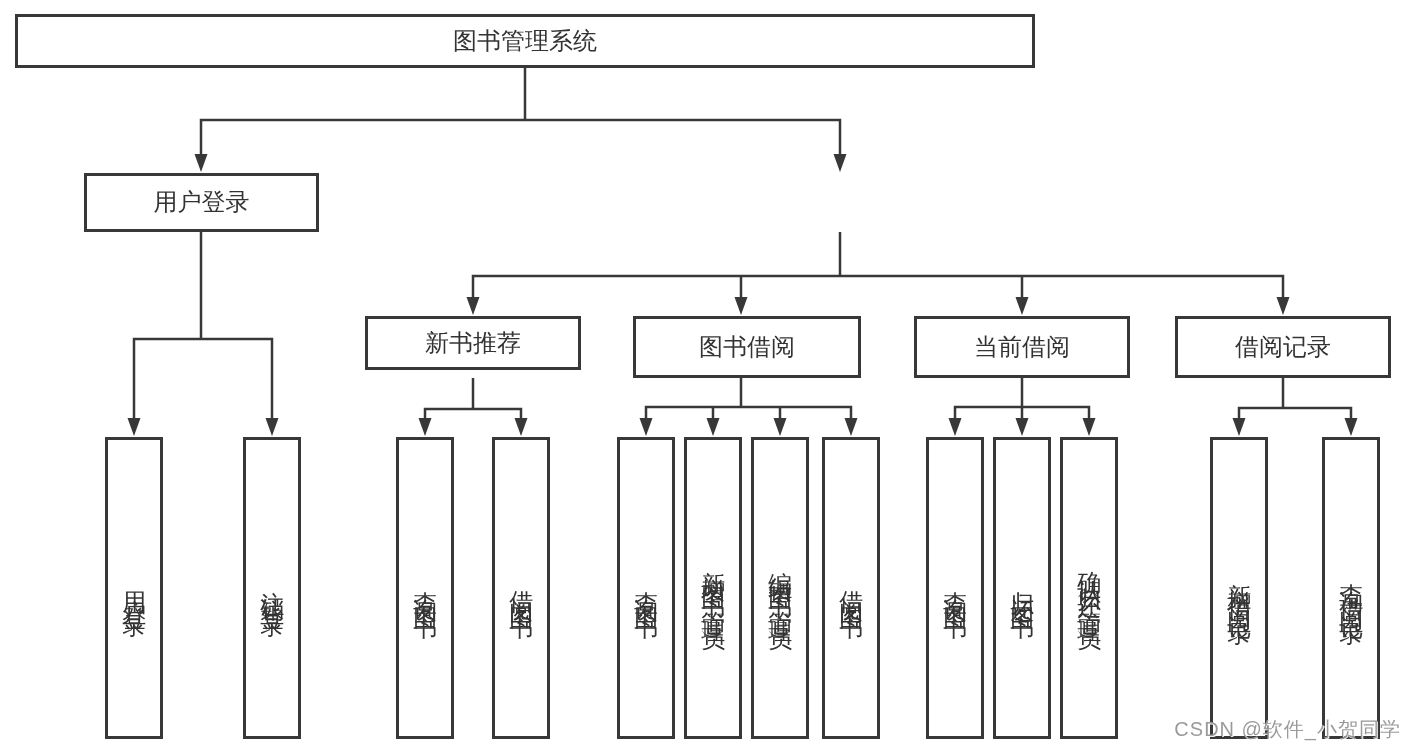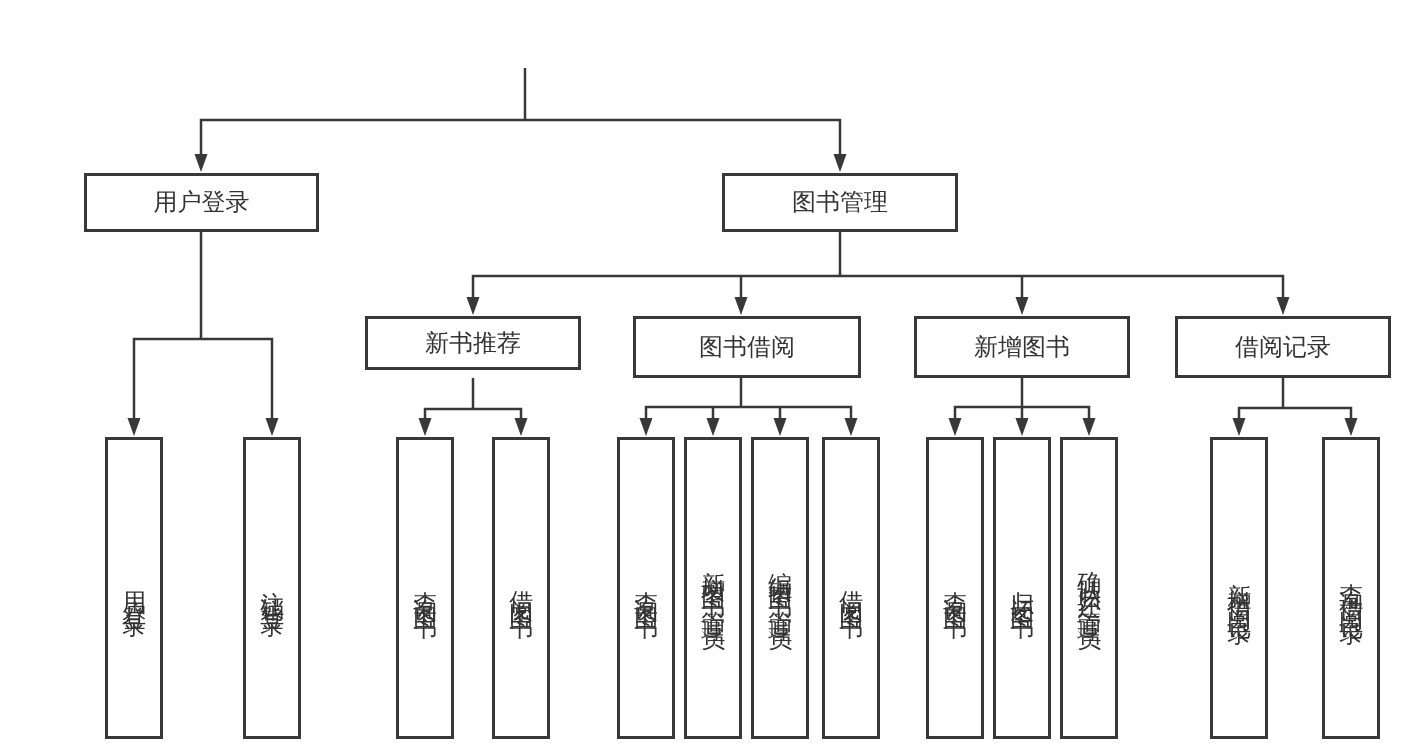--- a/index.html
+++ b/index.html
@@ -74,41 +74,42 @@
       <polygon points="773.5,418 786.5,418 780,436"></polygon>
       <polygon points="844.5,418 857.5,418 851,436"></polygon>
       <polygon points="948.5,418 961.5,418 955,436"></polygon>
       <polygon points="1015.5,418 1028.5,418 1022,436"></polygon>
       <polygon points="1082.5,418 1095.5,418 1089,436"></polygon>
       <polygon points="1232.5,418 1245.5,418 1239,436"></polygon>
       <polygon points="1344.5,418 1357.5,418 1351,436"></polygon>
     </g>
   </svg>
 
+  <div class="box" style="left:15px; top:14px; width:1020px; height:54px;">图书管理系统</div>
 
   <div class="box" style="left:84px; top:173px; width:235px; height:59px;">用户登录</div>
-  <div class="box" style="left:722px; top:173px; width:236px; height:59px;">图书管理</div>
 
   <div class="box" style="left:365px; top:316px; width:216px; height:54px;">新书推荐</div>
   <div class="box" style="left:633px; top:316px; width:228px; height:62px;">图书借阅</div>
-  <div class="box" style="left:914px; top:316px; width:216px; height:62px;">新增图书</div>
+  <div class="box" style="left:914px; top:316px; width:216px; height:62px;">当前借阅</div>
   <div class="box" style="left:1175px; top:316px; width:216px; height:62px;">借阅记录</div>
 
   <div class="box v" style="left:105px; top:437px; width:58px; height:302px;">用户登录</div>
   <div class="box v" style="left:243px; top:437px; width:58px; height:302px;">注销登录</div>
 
   <div class="box v" style="left:396px; top:437px; width:58px; height:302px;">查询图书</div>
   <div class="box v" style="left:492px; top:437px; width:58px; height:302px;">借阅图书</div>
 
   <div class="box v" style="left:617px; top:437px; width:58px; height:302px;">查询图书</div>
   <div class="box v" style="left:684px; top:437px; width:58px; height:302px;">新增图书（管理员）</div>
   <div class="box v" style="left:751px; top:437px; width:58px; height:302px;">编辑图书（管理员）</div>
   <div class="box v" style="left:822px; top:437px; width:58px; height:302px;">借阅图书</div>
 
   <div class="box v" style="left:926px; top:437px; width:58px; height:302px;">查询图书</div>
   <div class="box v" style="left:993px; top:437px; width:58px; height:302px;">归还图书</div>
   <div class="box v" style="left:1060px; top:437px; width:58px; height:302px;">确认归还（管理员）</div>
 
   <div class="box v" style="left:1210px; top:437px; width:58px; height:302px;">新增借阅记录</div>
   <div class="box v" style="left:1322px; top:437px; width:58px; height:302px;">查询借阅记录</div>
 
+  <div class="watermark">CSDN @软件_小贺同学</div>
 
 </div>
 
 </body></html>

